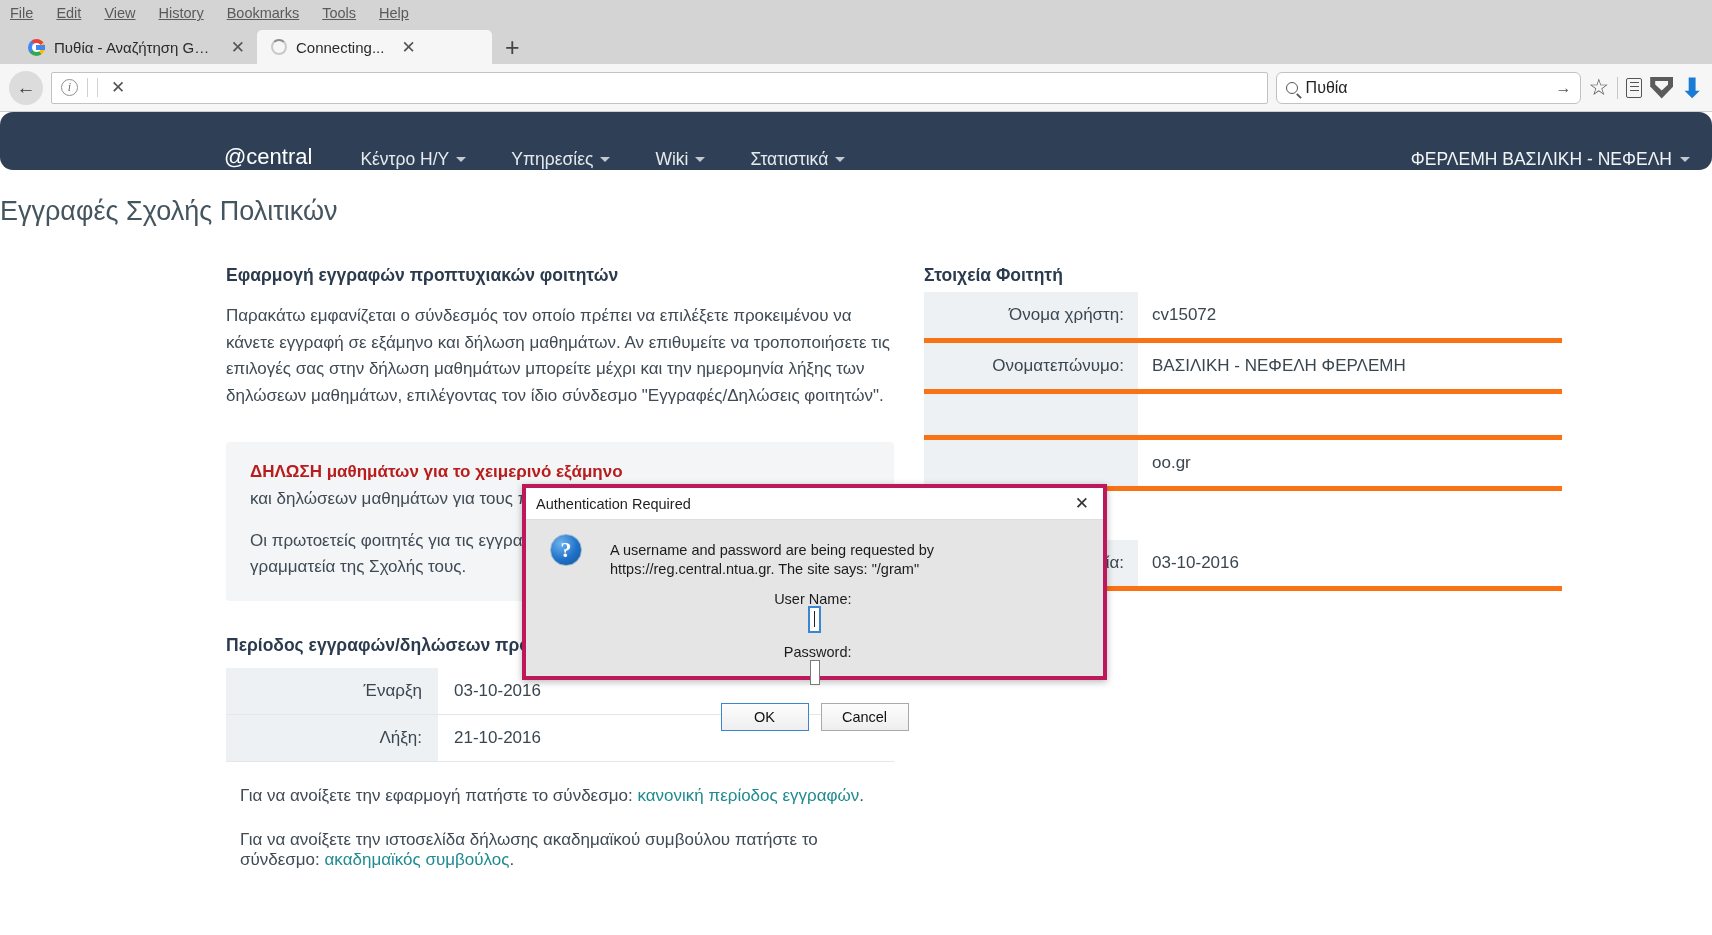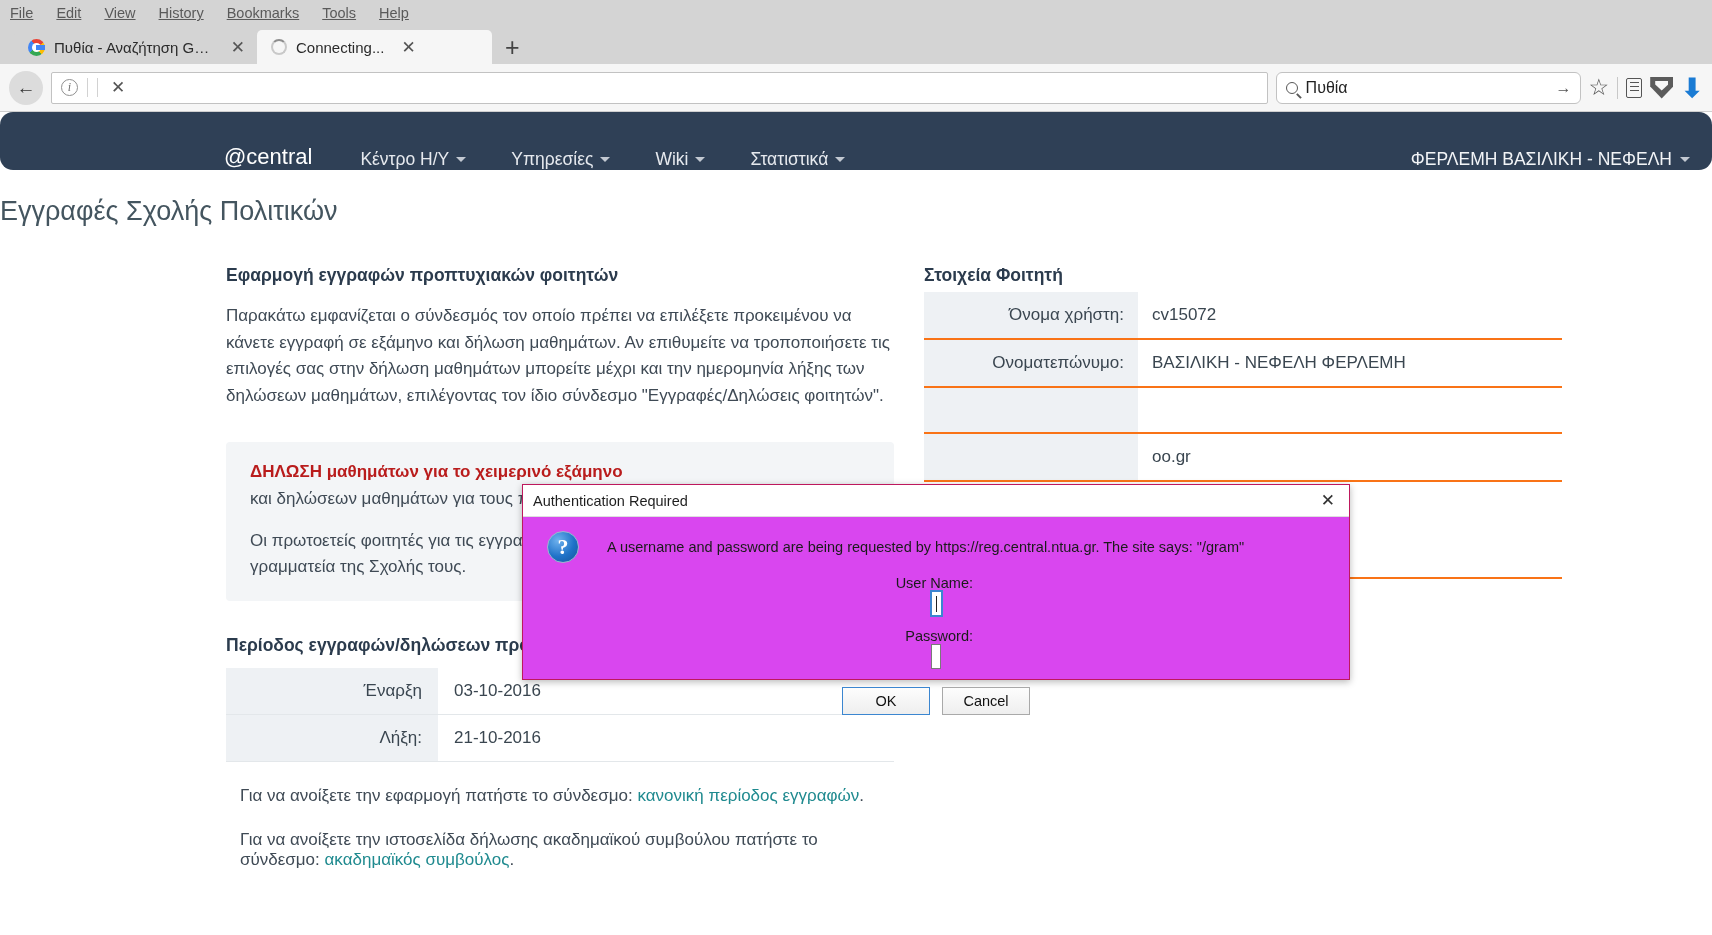--- a/index.html
+++ b/index.html
@@ -175,30 +175,30 @@
   .table td.val { color:#3a4650; }
 
   .sec2-title { font-size: 17.5px; font-weight:bold; color:#2b3b4d; margin-top: 34px; }
 
   .linkline { font-size:17px; color:#3f4a55; margin-top: 24px; padding-left: 14px;}
   .linkline a { color:#1f8a8f; text-decoration:none; }
 
   
   .rc-title { font-size: 17.5px; font-weight:bold; color:#2b3b4d; margin-bottom: 6px; }
   .rtable { width:100%; border-collapse:collapse; }
-  .rtable tr { border-bottom:2px solid #f97316;margin-left:30px; }
+  .rtable tr { border-bottom:5px solid #f97316;margin-left:30px; }
   .rtable td { padding: 13px 14px; font-size:17px; color:#3a4650; }
   .rtable td.lbl { background:#eef1f4; text-align:right; width:214px; }
 
   
   .dlg {
     position:absolute; left: 522px; top: 372px;
-    width: 828px; height: 196px;
-    background: #d946ef;
-    border: 1px solid #be185d;
+    width: 585px; height: 196px;
+    background: #e5e5e5;
+    border: 4px solid #be185d;
     box-shadow: 0 2px 7px rgba(0,0,0,.28);
     z-index: 50;
   }
   .dlg-title {
     height: 32px; background:#fff;
     display:flex; align-items:center; justify-content:space-between;
     padding: 0 8px 0 10px;
     border-bottom: 1px solid #dedede;
   }
   .dlg-title span.t { font-size: 14.5px; color:#1f1f1f; }

